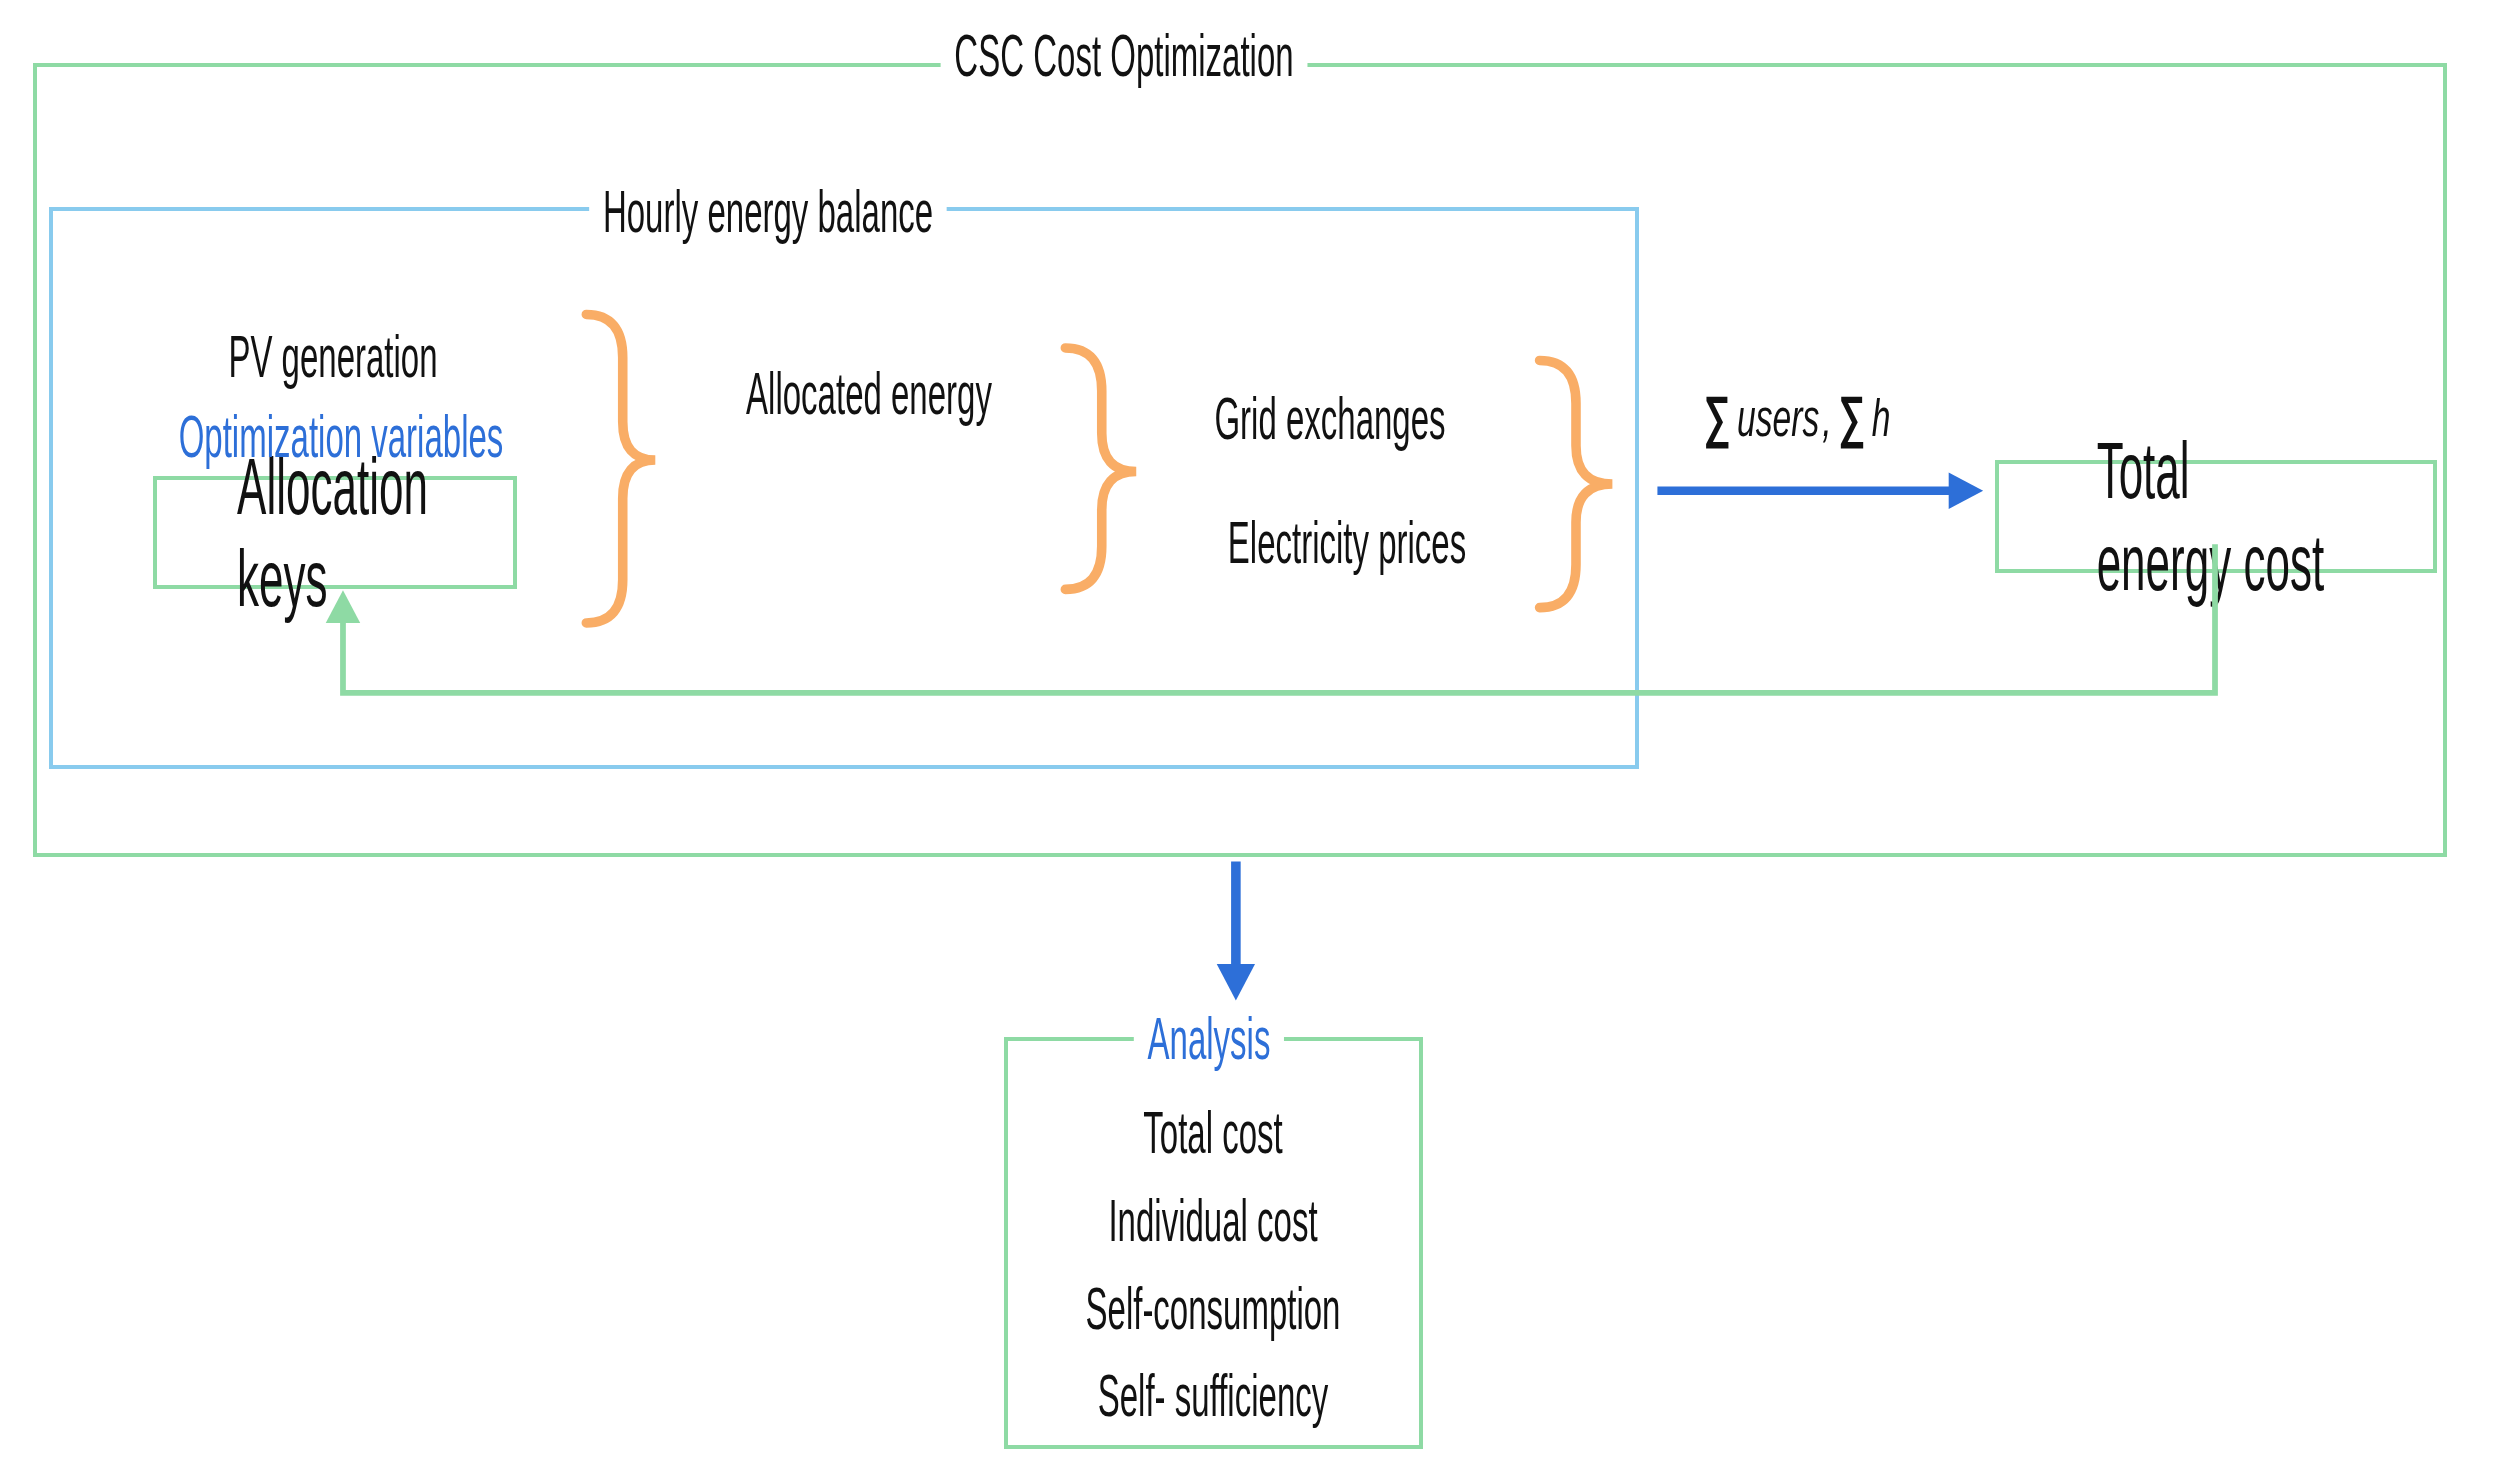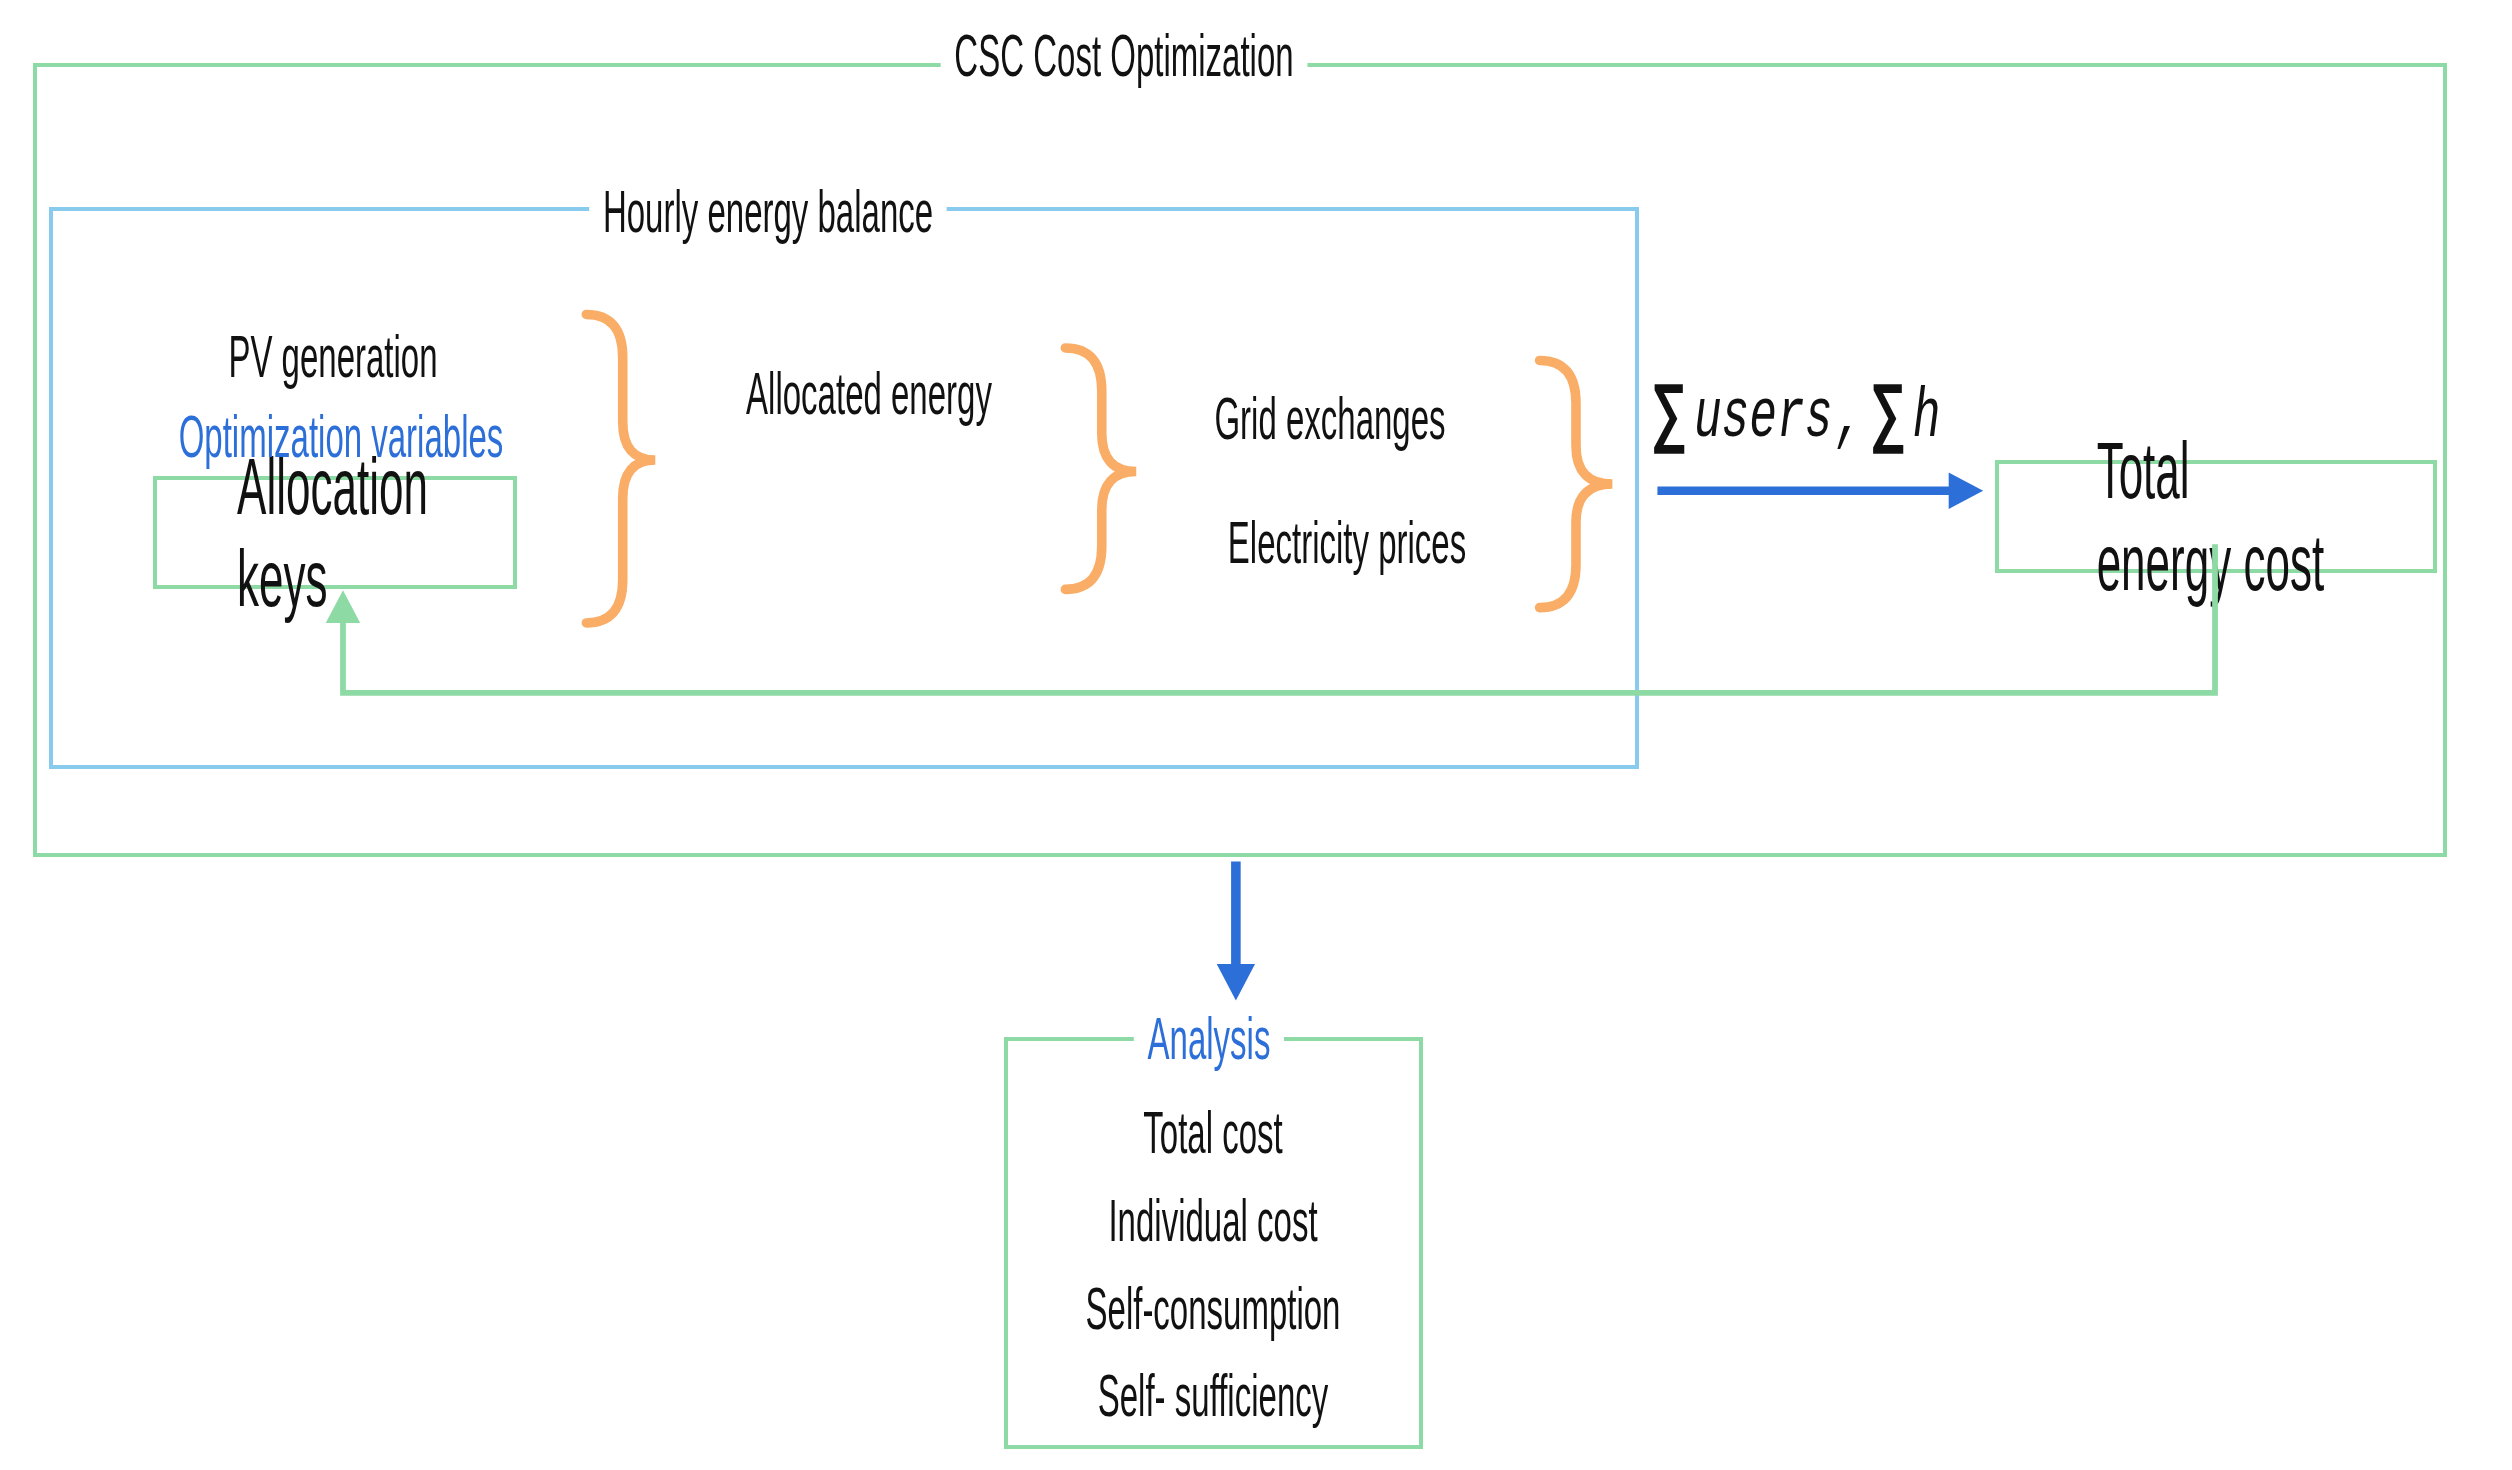--- a/index.html
+++ b/index.html
@@ -48,23 +48,23 @@
   }
   .txtbox .sq { font-size: 80px; }
   .overlay {
     position: absolute;
     left: 0; top: 0;
     width: 2512px; height: 1471px;
     z-index: 5;
     pointer-events: none;
   }
   .math {
-    font-family: Liberation Mono, monospace;
+    font-family: Liberation Sans, sans-serif;
     font-style: italic;
-    font-size: 70px;
+    font-size: 51px;
   }
   .math .sqm { display: inline-block; transform: scaleX(0.66); }
   .math .sigma {
     font-style: normal;
     font-weight: 600;
     font-size: 1.12em;
   }
 </style>
 </head>
 <body>

